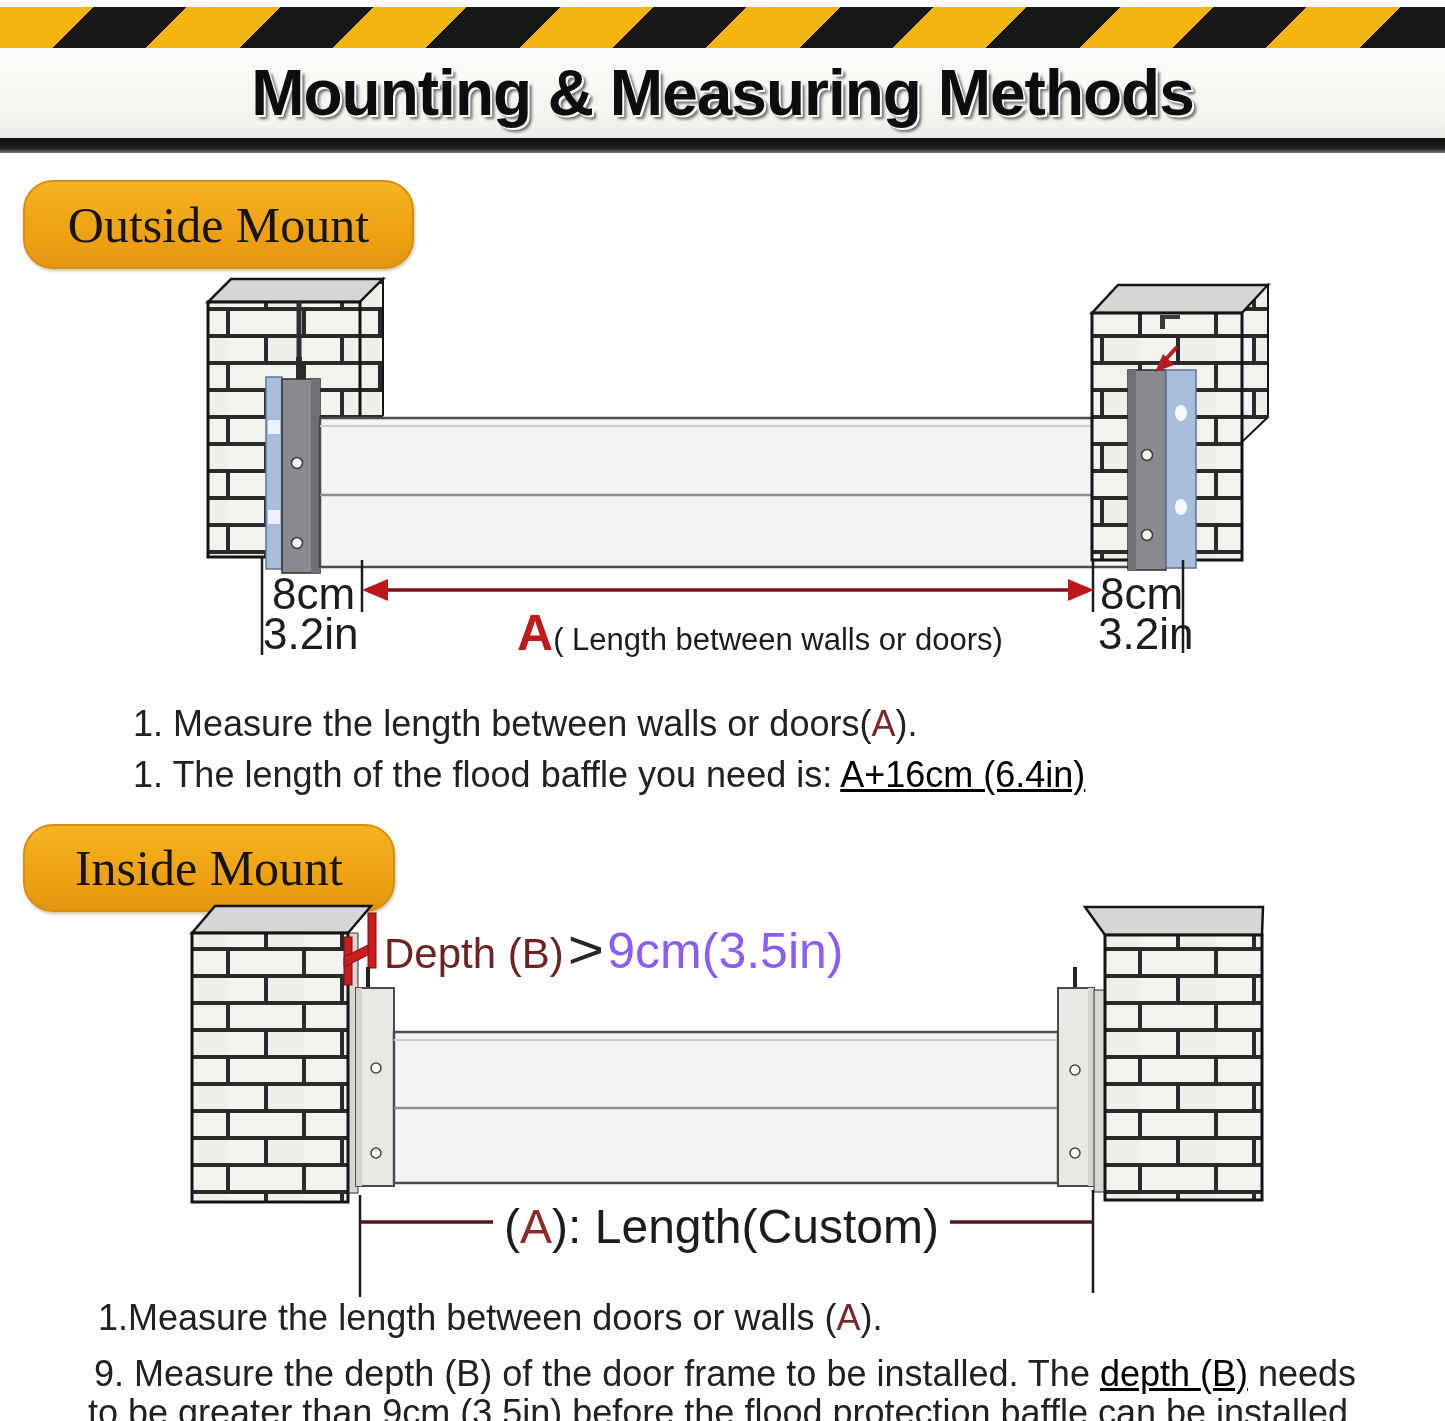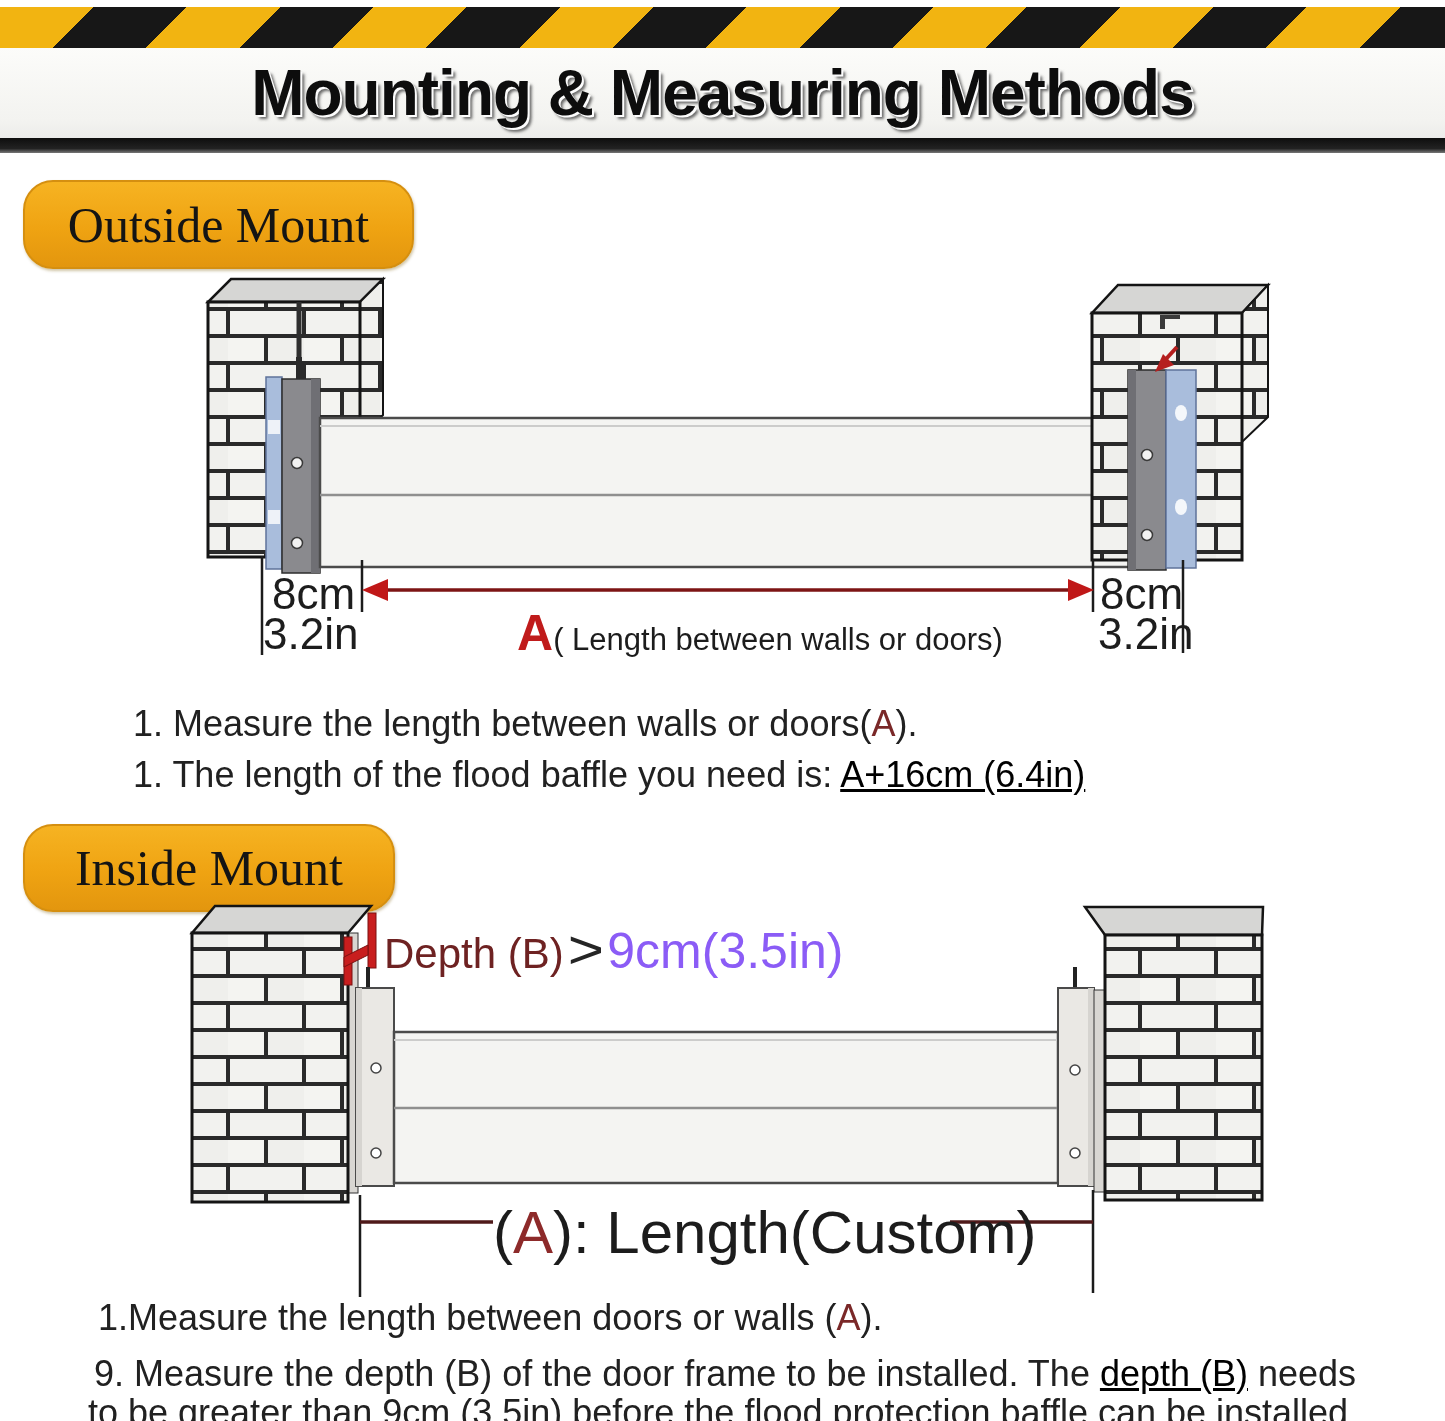--- a/index.html
+++ b/index.html
@@ -27,21 +27,21 @@
   .span-label{left:430px;top:608px;width:660px;text-align:center;white-space:nowrap;line-height:1;}
   .span-label .a{font-size:50px;font-weight:bold;color:#c01b1b;}
   .span-label .rest{font-size:31px;color:#1c1c1c;}
   .steps{font-size:36px;line-height:1;white-space:nowrap;color:#212121;margin-top:12px;}
   .red{color:#000000;text-decoration:underline;}
   .dkred{color:#7a2828;}
   .depth-label{left:384px;top:922px;white-space:nowrap;line-height:1;}
   .depth-label .d1{font-size:42px;color:#6e2222;}
   .depth-label .gt{font-size:54px;color:#252525;font-weight:400;display:inline-block;transform:scaleX(1.15);margin:0 6px;}
   .depth-label .d2{font-size:50px;color:#8b5cf6;}
-  .len-label{left:493px;top:1203px;width:457px;text-align:center;white-space:nowrap;line-height:1;font-size:60px;color:#1c1c1c;}
+  .len-label{left:493px;top:1203px;width:457px;text-align:center;white-space:nowrap;line-height:1;font-size:48px;color:#1c1c1c;}
   .len-label .a{color:#8d2a2a;}
 </style>
 </head>
 <body>
 
 <div class="page">
 
   <div class="abs hazard"></div>
   <div class="abs title-band">
     <h1>Mounting &amp; Measuring Methods</h1>

